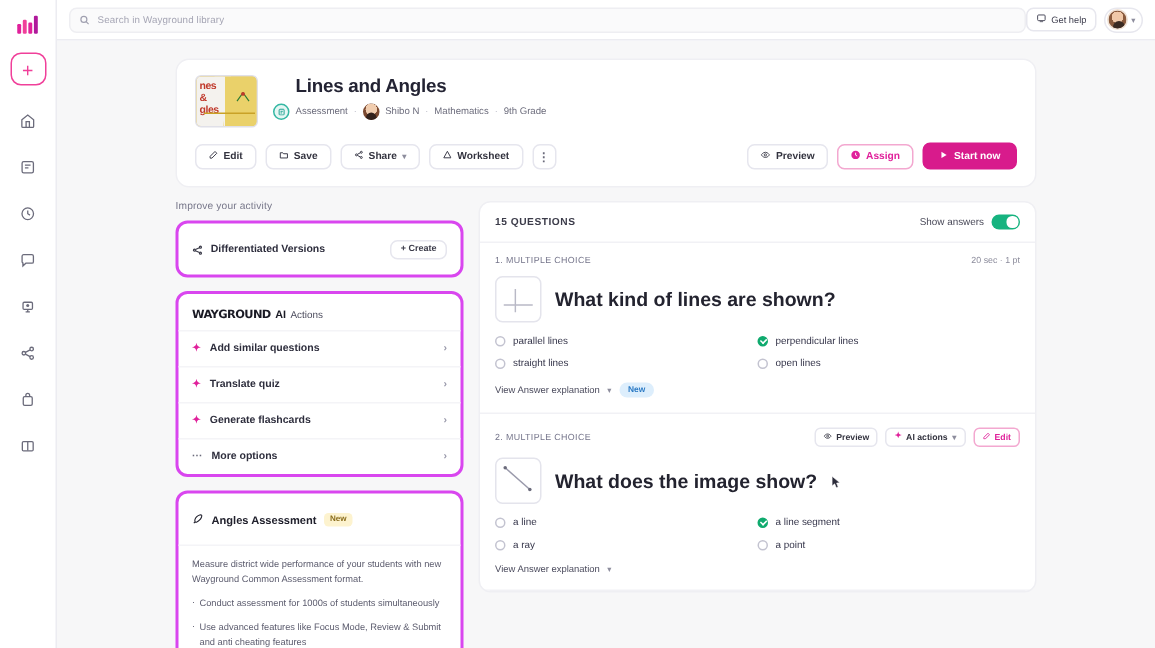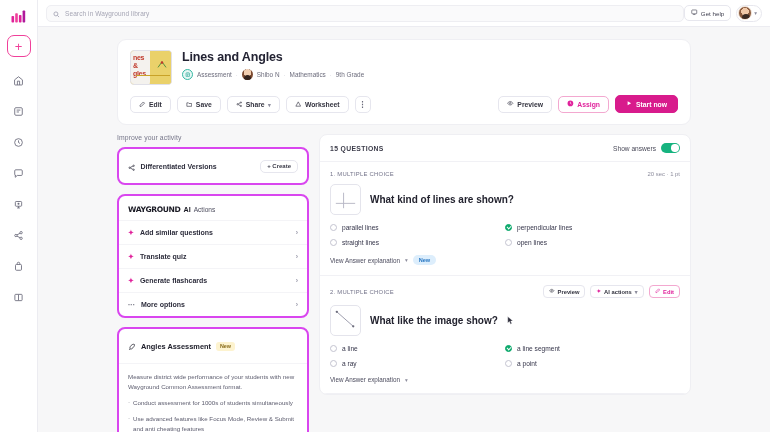--- a/index.html
+++ b/index.html
@@ -117,21 +117,21 @@
   }
   .thumb-txt { position:absolute; left:2px; top:3px; font-size: 7px; font-weight: 800; color:#c0392b; line-height: 8px; letter-spacing:-.3px; }
   .thumb-diag { position:absolute; right:0; top:0; width: 22px; height: 100%; background: #ead16a; }
   .thumb-diag::before {
     content:""; position:absolute; left:-6px; top:0; width:0;height:0;
     border-left: 7px solid transparent; border-top: 36px solid #f4f2ee;
   }
   .thumb-deco { position:absolute; right:4px; top:10px; width:10px; height:8px; }
   .thumb-line { position:absolute; left:5px; bottom:8px; width:34px; height:1px; background:#c9a227; }
 
-  .hero-title { font-size: 12.5px; font-weight: 700; color: #232333; letter-spacing: -.15px; }
+  .hero-title { font-size: 12.5px; font-weight: 700; color: #232333; letter-spacing: -.15px; margin-left: 15px; }
   .meta-row { display: flex; align-items: center; gap: 4px; margin-top: 5px; font-size: 6.4px; color: #6c6c7c; }
   .meta-badge {
     width: 11px; height: 11px; border-radius: 50%;
     background: #e6f7f4; border: 1px solid #35b8a4;
     display: flex; align-items: center; justify-content: center;
     color: #1fa392; font-size: 6px;
   }
   .meta-ava {
     width: 11px; height: 11px; border-radius: 50%;
     background: radial-gradient(circle at 50% 35%, #f1cdaf 0 42%, #7c4a31 43% 100%);
@@ -225,21 +225,21 @@
     display:inline-flex; align-items:center; gap:3px; padding: 0 5px;
     font-size: 5.8px; font-weight:600; color:#33333f;
   }
   .tool-edit { border-color:#f3a8d0; color:#e0219b; }
 
   .q-body { display:flex; align-items:center; gap: 9px; margin-top: 7px; }
   .q-img {
     width: 31px; height: 31px; border: 1px solid #e4e4ec; border-radius: 5px;
     background: #fff; flex: 0 0 31px; position: relative;
   }
-  .q-text { font-size: 10px; font-weight: 700; color: #23232f; }
+  .q-text { font-size: 13px; font-weight: 700; color: #23232f; }
   .cursor { width: 7px; height: 9px; display:inline-block; margin-left: 6px; vertical-align: -1px; }
 
   .opts { margin-top: 9px; display: grid; grid-template-columns: 1fr 1fr; gap: 8px 0; }
   .opt { display:flex; align-items:center; gap: 5px; font-size: 6.6px; color: #35354a; }
   .radio { width: 7px; height: 7px; border-radius: 50%; border: 1px solid #c3c3d0; flex:0 0 7px; }
   .radio.correct {
     background: #0faa6e; border-color: #0faa6e;
     display:flex; align-items:center; justify-content:center;
   }
   .radio.correct::after { content:""; width:3px; height:1.6px; border-left:1px solid #fff; border-bottom:1px solid #fff; transform: rotate(-45deg) translate(0.3px,-0.4px); }
@@ -602,21 +602,21 @@
             </div>
             <div class="q-body">
               <div class="q-img">
                 <svg width="29" height="29" viewBox="0 0 30 30">
                   <path d="M6 6 L23 21" stroke="#9a9aab" stroke-width="1"></path>
                   <circle cx="6" cy="6" r="1.2" fill="#6b6b7b"></circle>
                   <circle cx="23" cy="21" r="1.2" fill="#6b6b7b"></circle>
                 </svg>
               </div>
               <div class="q-text">
-                <span>What like the image show?</span>
+                <span>What does the image show?</span>
                 <span class="cursor">
                   <svg width="7" height="9" viewBox="0 0 8 11">
                     <path d="M0.6 0.6 L0.6 8.6 L2.7 6.8 L4 10 L5.6 9.3 L4.3 6.2 L7 6Z" fill="#2c2c3a" stroke="#fff" stroke-width="0.5"></path>
                   </svg>
                 </span>
               </div>
             </div>
             <div class="opts">
               <div class="opt">
                 <span class="radio"></span>

